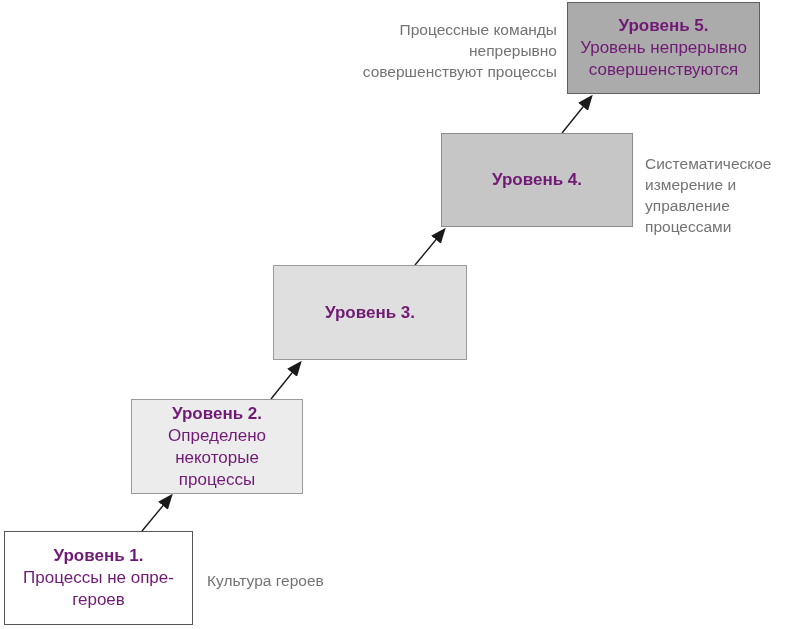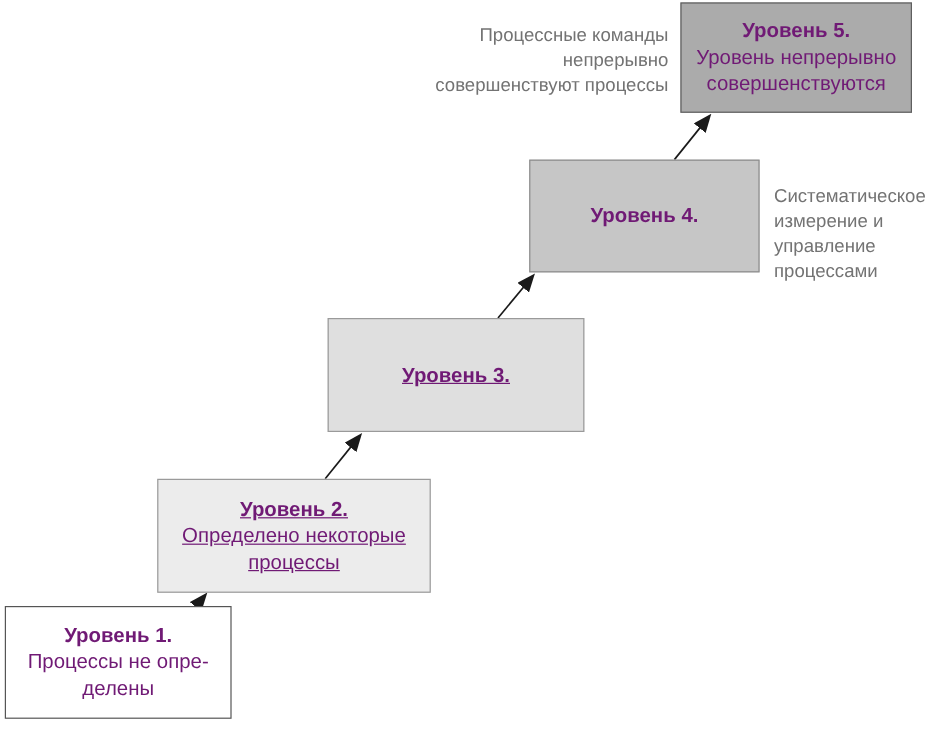--- a/index.html
+++ b/index.html
@@ -68,33 +68,34 @@
       <marker id="arrowhead" markerWidth="11" markerHeight="9" refX="9" refY="4.5" orient="auto">
         <path d="M0,0 L11,4.5 L0,9 z" fill="#1a1a1a"></path>
       </marker>
     </defs>
     <line class="arrow" marker-end="url(#arrowhead)" x1="142" y1="531" x2="171" y2="496" style="stroke: rgb(26, 26, 26);"></line>
     <line class="arrow" marker-end="url(#arrowhead)" x1="271" y1="399" x2="300" y2="363" style="stroke: rgb(26, 26, 26);"></line>
     <line class="arrow" marker-end="url(#arrowhead)" x1="415" y1="265" x2="444" y2="230" style="stroke: rgb(26, 26, 26);"></line>
     <line class="arrow" marker-end="url(#arrowhead)" x1="562" y1="133" x2="591" y2="97" style="stroke: rgb(26, 26, 26);"></line>
   </svg>
 
-  <div class="box" style="left: 4px; top: 505px; width: 189px; height: 94px; background-color: rgb(255, 255, 255); border-color: rgb(85, 85, 85);">
+  <div class="box" style="left: 4px; top: 531px; width: 189px; height: 94px; background-color: rgb(255, 255, 255); border-color: rgb(85, 85, 85);">
     <div class="box-title">Уровень 1.</div>
     <div class="box-body">Процессы не опре-
-делены</div>
+героев</div>
   </div>
+  <div class="note" style="left:207px; top:570px;">Культура героев</div>
 
-  <div class="box" style="left: 131px; top: 399px; width: 228px; height: 95px; background-color: rgb(236, 236, 236); border-color: rgb(154, 154, 154); text-decoration: underline;">
+  <div class="box" style="left: 131px; top: 399px; width: 172px; height: 95px; background-color: rgb(236, 236, 236); border-color: rgb(154, 154, 154);">
     <div class="box-title">Уровень 2.</div>
     <div class="box-body">Определено некоторые
 процессы</div>
   </div>
 
-  <div class="box" style="left: 273px; top: 265px; width: 214px; height: 95px; background-color: rgb(223, 223, 223); border-color: rgb(154, 154, 154); text-decoration: underline;">
+  <div class="box" style="left: 273px; top: 265px; width: 194px; height: 95px; background-color: rgb(223, 223, 223); border-color: rgb(154, 154, 154);">
     <div class="box-title">Уровень 3.</div>
   </div>
 
   <div class="box" style="left: 419px; top: 133px; width: 192px; height: 94px; background-color: rgb(198, 198, 198); border-color: rgb(140, 140, 140); margin-left: 22px;">
     <div class="box-title">Уровень 4.</div>
   </div>
   <div class="note" style="left:645px; top:153px;">Систематическое
 измерение и управление
 процессами</div>
 

